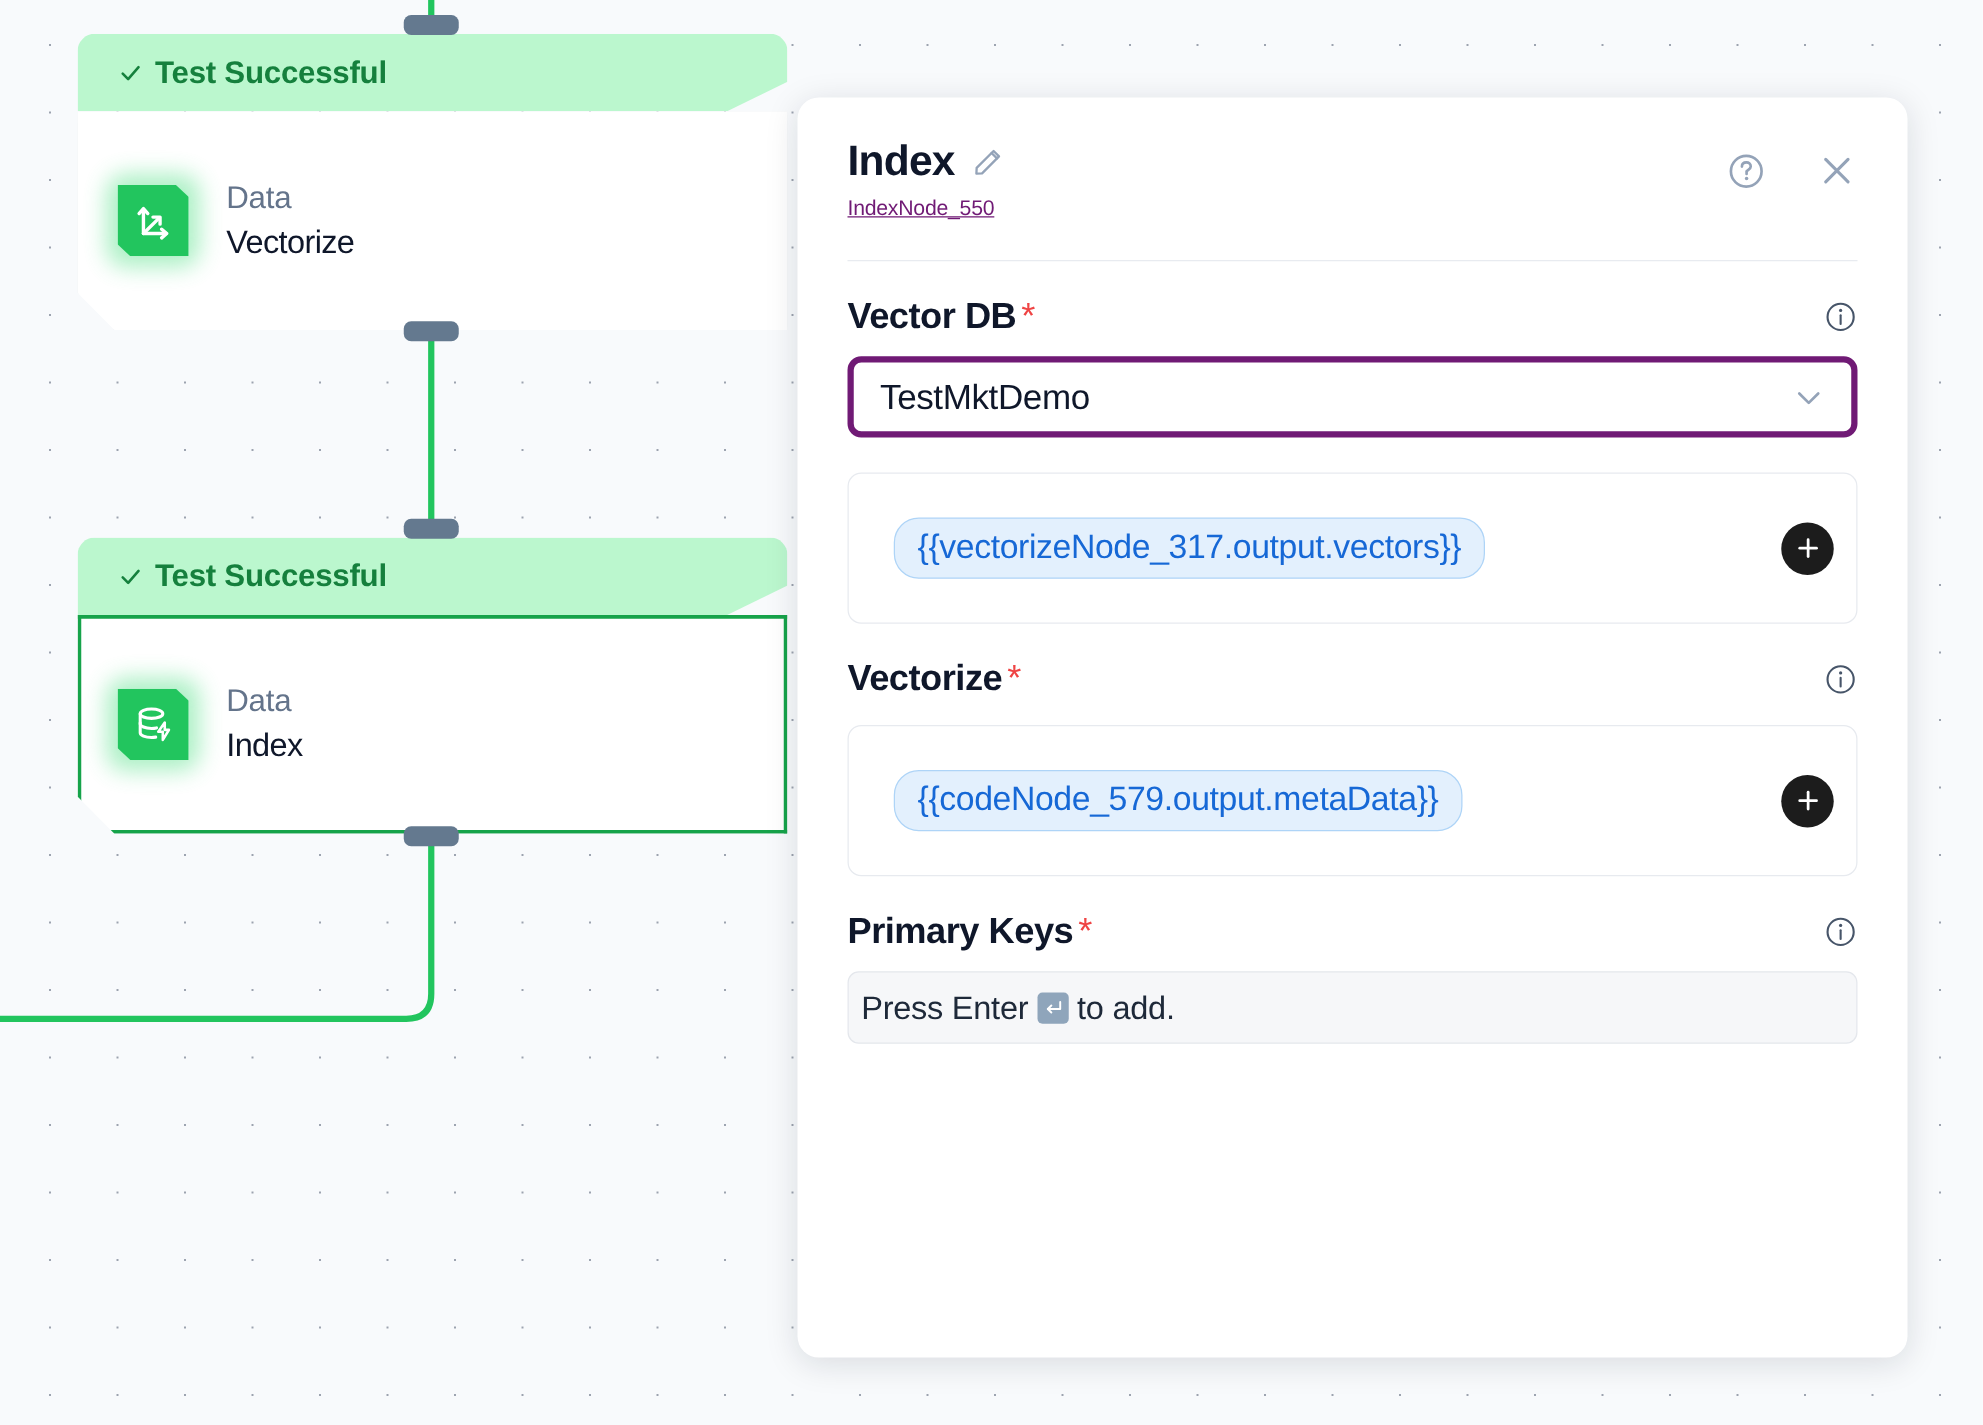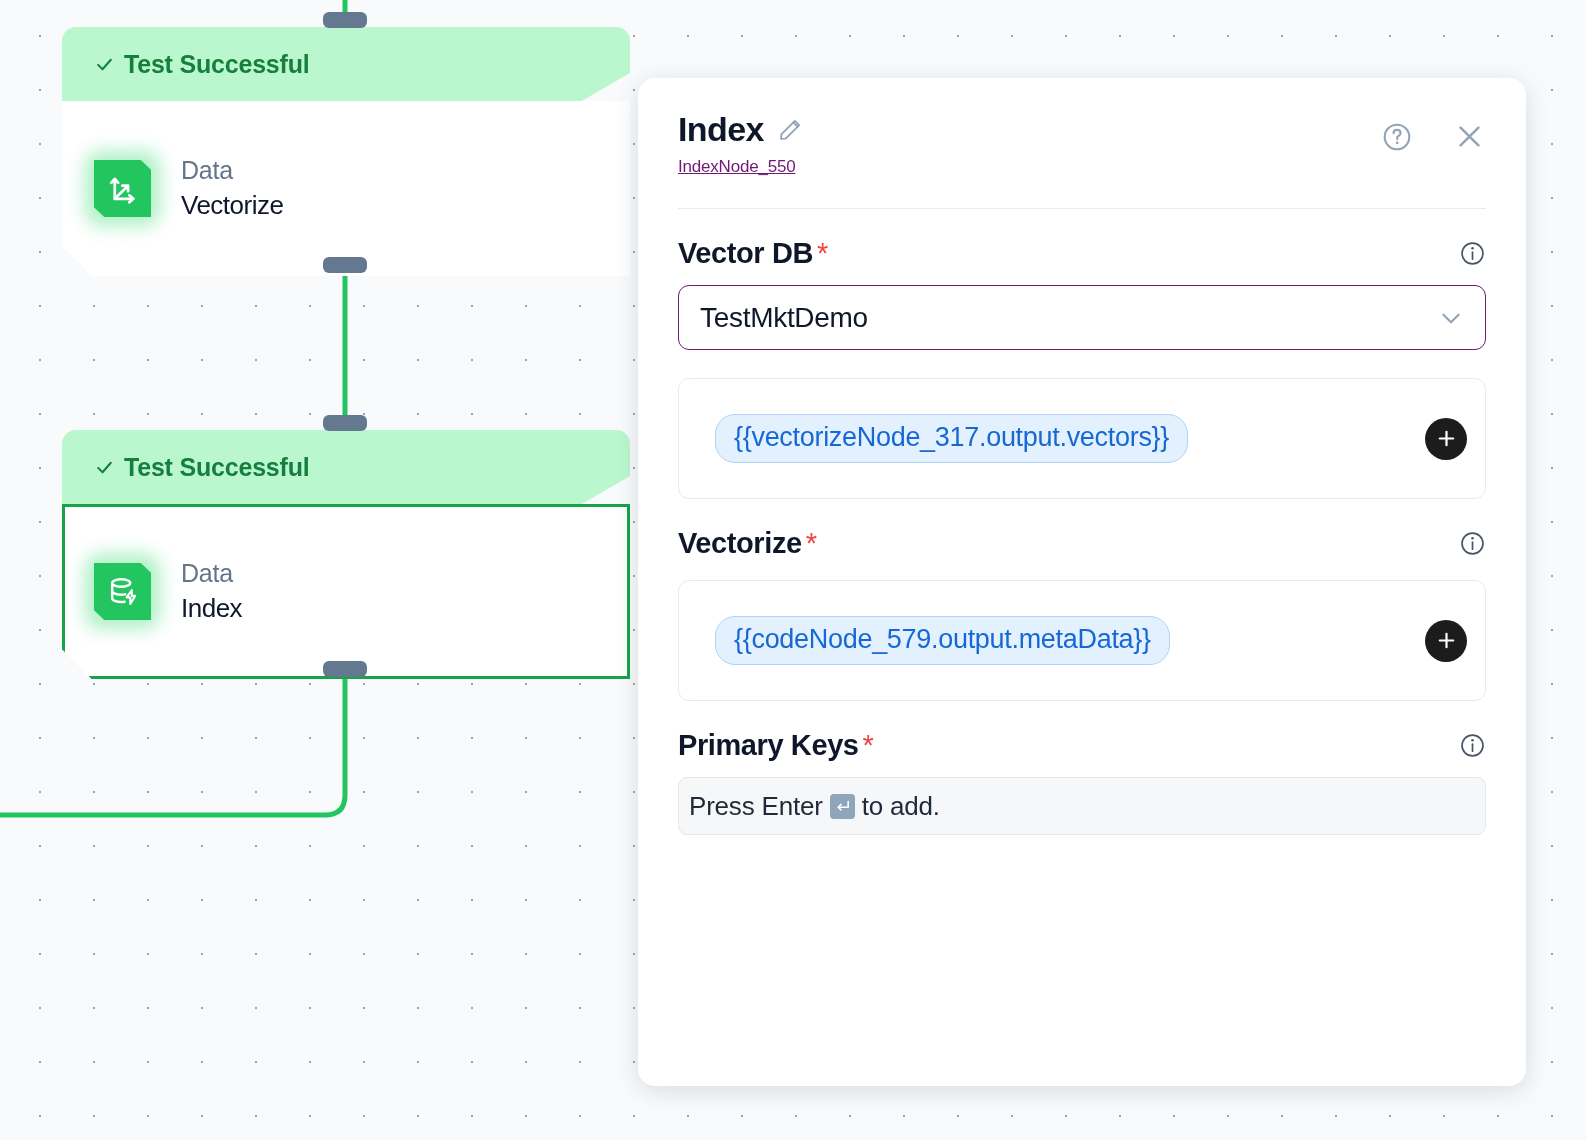--- a/index.html
+++ b/index.html
@@ -29,21 +29,21 @@
   }
 
   
   .node {
     position: absolute;
     width: 568px;
   }
 
   .node-status {
     position: relative;
-    height: 74px;
+    height: 62px;
     background: #bbf7ce;
     border-radius: 14px 14px 0 0;
     display: flex;
     align-items: center;
     padding-left: 33px;
     
     clip-path: polygon(0 0, 100% 0, 100% 62%, 91.5% 100%, 0 100%);
   }
   .node-status .chk {
     width: 19px; height: 19px;
@@ -197,21 +197,21 @@
     font-size: 29px;
     font-weight: bold;
     color: #0f172a;
     letter-spacing: -0.4px;
   }
   .req { color: #ef4444; font-weight: normal; margin-left: 4px; }
   .info-icon { width: 27px; height: 27px; display: block; }
 
   .select-box {
     height: 65px;
-    border: 1px solid #701a75;
+    border: 5px solid #701a75;
     border-radius: 11px;
     display: flex;
     align-items: center;
     padding: 0 21px;
     background: #fff;
   }
   .select-value {
     flex: 1;
     font-size: 28px;
     color: #0f172a;

